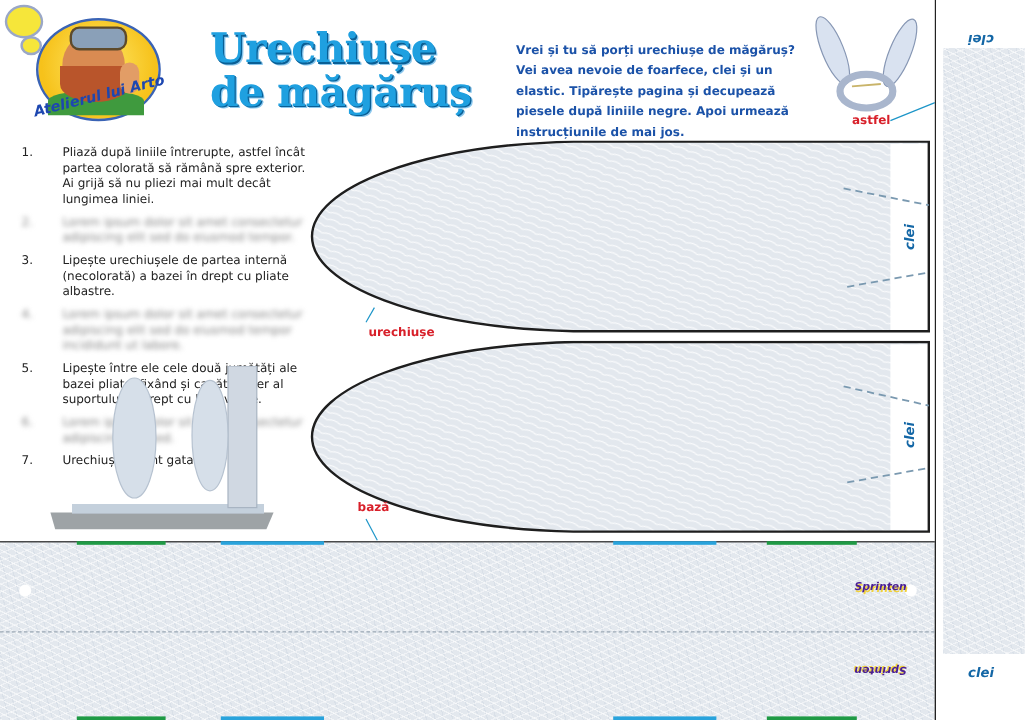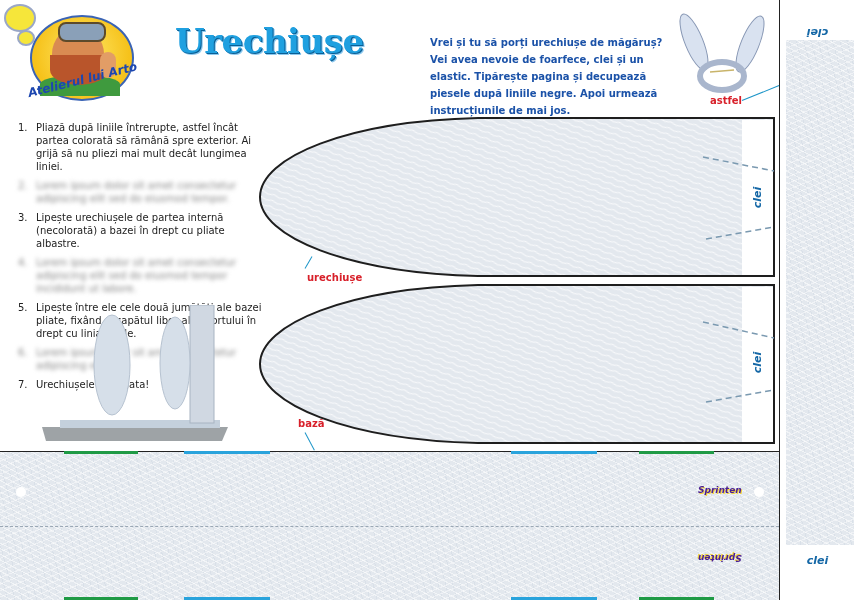--- a/index.html
+++ b/index.html
@@ -20,33 +20,33 @@
   .logo-thumb{left:100px;top:52px;width:16px;height:26px;border-radius:8px;background:#e29d66;}
   .logo-label{left:30px;top:86px;color:#1d47b0;font-weight:bold;font-style:italic;font-size:12px;transform:rotate(-14deg);transform-origin:left bottom;white-space:nowrap;}
   
   .title{left:175px;top:23px;color:#1fa0e0;font-family:"DejaVu Serif",serif;font-weight:bold;font-size:34px;line-height:36px;text-shadow:1px 1px 0 #0a5f95,2px 2px 0 #8cc8ee;letter-spacing:-0.5px;}
   .title span{display:block;white-space:nowrap;}
   .intro{left:430px;top:34px;width:245px;color:#1b52a8;font-weight:bold;font-size:10px;line-height:17px;}
   
   .steps{left:18px;top:121px;width:245px;font-size:10px;line-height:13px;color:#222;}
   .step{display:flex;margin-bottom:6px;}
   .step .num{width:18px;flex:none;}
-  .step .txt{flex:1;}
+  .step .txt{flex:1;margin-left:16px;}
   .blur{filter:blur(2.2px);color:#888;}
   
   .ear-row{left:258px;width:520px;height:160px;}
   .glue-label{position:absolute;color:#1467a6;font-style:italic;font-weight:bold;font-size:11px;transform:rotate(-90deg);}
   .red-label{color:#d8202a;font-weight:bold;font-size:10px;}
   .leader{position:absolute;height:0;border-top:1.5px solid #1c95c8;transform-origin:left center;}
   
   .base{left:0;top:451px;width:780px;height:149px;border-top:1.5px solid #222;border-right:1.5px solid #222;box-sizing:border-box;}
   .marker{position:absolute;height:3px;}
   .hole{position:absolute;width:10px;height:10px;border-radius:50%;background:#fff;}
   .fold-line{position:absolute;left:0;right:0;top:74px;border-top:1.5px dashed #9aa7b4;}
-  .brand{position:absolute;color:#4a1f93;font-weight:bold;font-style:italic;font-size:9px;text-shadow:1px 1px 0 #f1d23a;}
+  .brand{position:absolute;color:#4a1f93;font-weight:bold;font-style:italic;font-size:9px;text-shadow:1px 1px 0 #f1d23a;margin-left:14px;}
   
   .strip{left:779px;top:0;width:75px;height:600px;border-left:1.5px solid #222;box-sizing:border-box;background:#fff;}
   .strip .fur{position:absolute;left:6px;top:40px;width:69px;height:505px;}
   .strip-glue{position:absolute;left:0;width:75px;text-align:center;color:#1467a6;font-style:italic;font-weight:bold;font-size:11px;}
   
   .photo-top{left:676px;top:8px;width:90px;height:88px;}
   .photo-bottom{left:40px;top:305px;width:200px;height:140px;}
 </style>
 </head>
 <body>
@@ -58,20 +58,21 @@
   <div class="abs logo-body"></div>
   <div class="abs logo-head"></div>
   <div class="abs logo-beard"></div>
   <div class="abs logo-goggles"></div>
   <div class="abs logo-thumb"></div>
   <div class="abs logo-label">Atelierul lui Arto</div>
 </div>
 
 <div class="abs title">
   <span>Urechiușe</span>
+  <span>de măgăruș</span>
 </div>
 
 <div class="abs intro">Vrei și tu să porți urechiușe de măgăruș? Vei avea nevoie de foarfece, clei și un elastic. Tipărește pagina și decupează piesele după liniile negre. Apoi urmează instrucțiunile de mai jos.</div>
 
 <div class="abs photo-top">
   <svg width="90" height="88" viewBox="0 0 90 88">
     <ellipse cx="18" cy="34" rx="9" ry="30" transform="rotate(-22 18 34)" fill="#d9e2f0" stroke="#8797b4"></ellipse>
     <ellipse cx="74" cy="36" rx="9" ry="30" transform="rotate(22 74 36)" fill="#d9e2f0" stroke="#8797b4"></ellipse>
     <ellipse cx="46" cy="68" rx="22" ry="14" fill="none" stroke="#a9b6cd" stroke-width="6"></ellipse>
     <line x1="34" y1="64" x2="58" y2="62" stroke="#c9b46a" stroke-width="1.5"></line>

